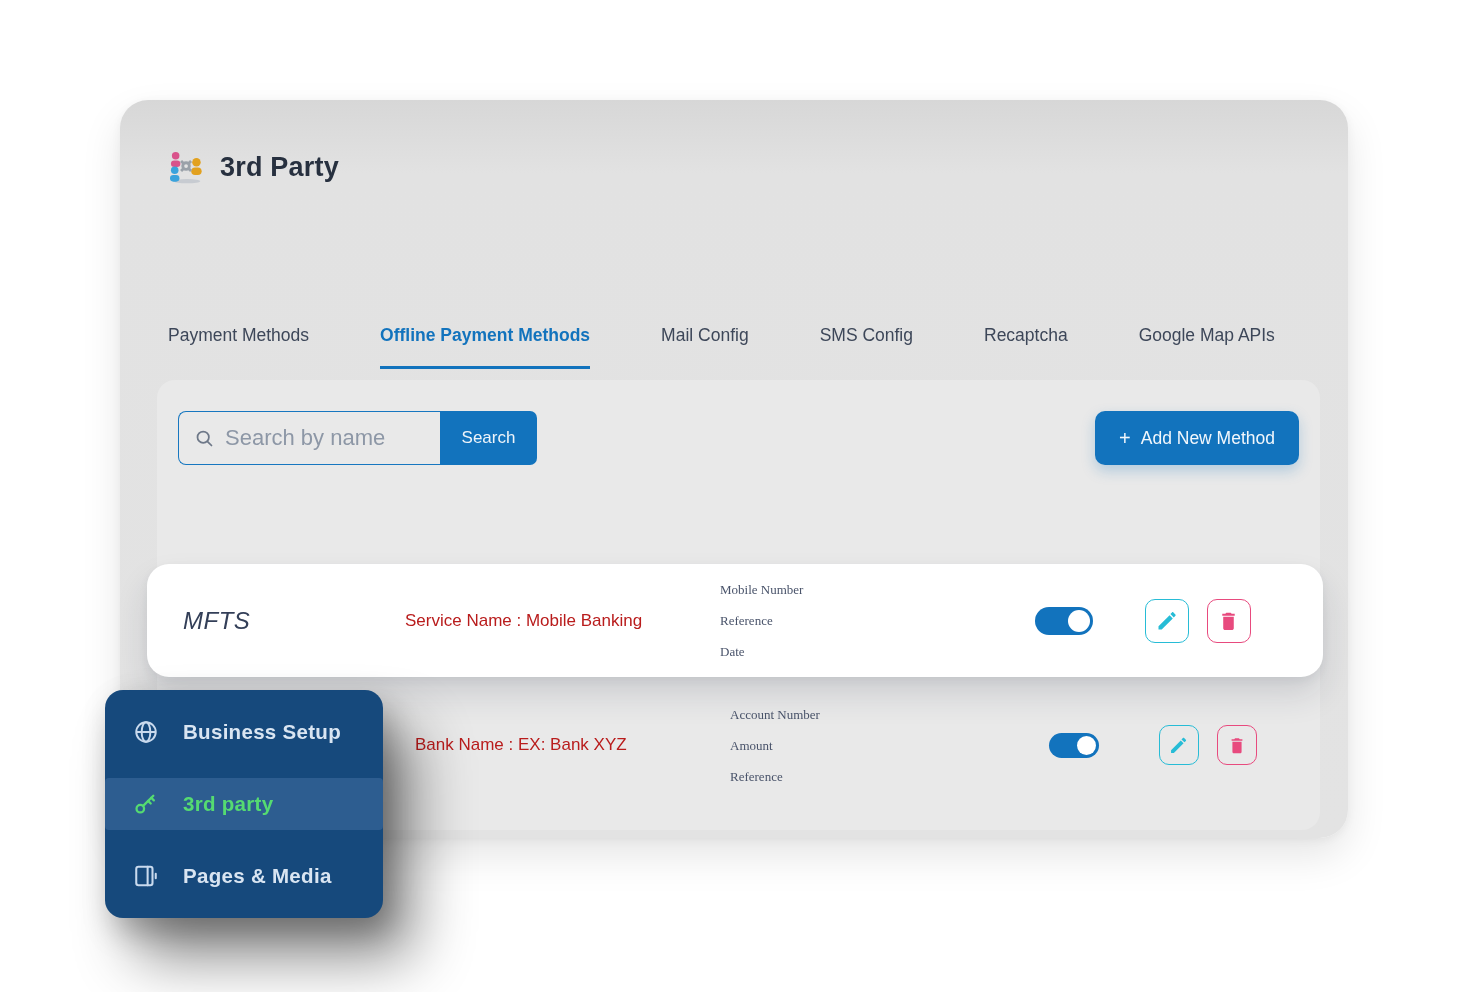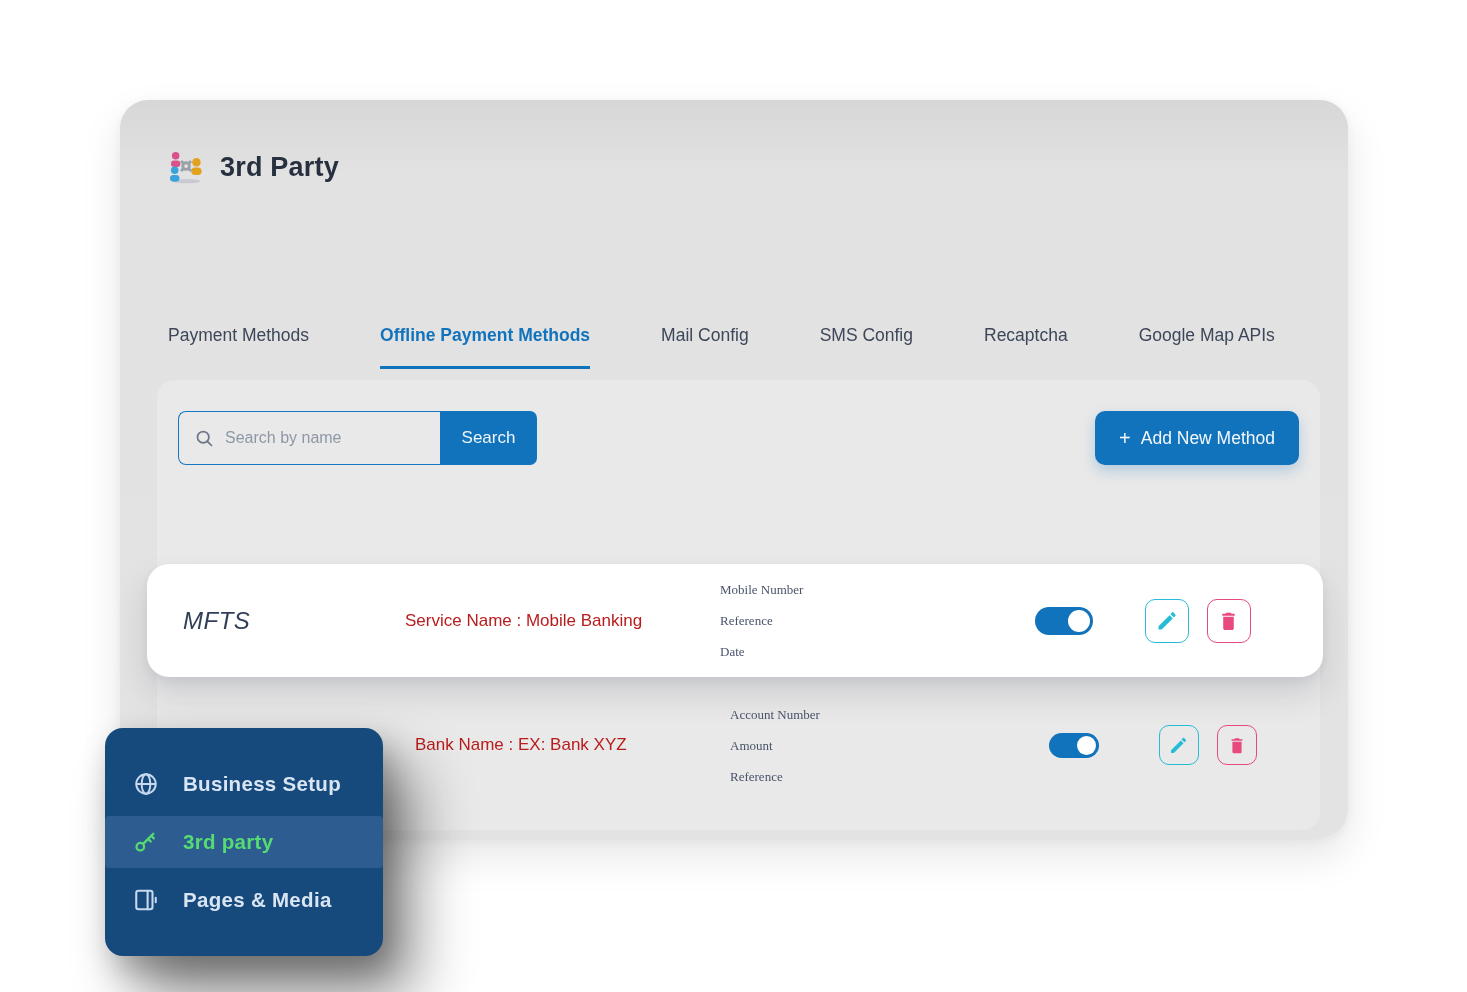--- a/index.html
+++ b/index.html
@@ -30,21 +30,21 @@
 
   
   .panel {
     position:absolute; left:37px; top:280px; width:1163px; height:450px;
     background:#e9e9e9; border-radius:18px;
   }
   .toolbar { position:absolute; left:0; top:31px; width:100%; padding:0 21px 0 21px; display:flex; justify-content:space-between; align-items:center; }
   .search-group { display:flex; height:54px; }
   .search-box { position:relative; width:262px; height:54px; border:1.6px solid #1777c0; border-right:none; border-radius:8px 0 0 8px; display:flex; align-items:center; }
   .search-icon-wrap { position:absolute; left:15px; top:16px; width:21px; height:21px; }
-  .search-input { width:100%; height:100%; background:transparent; border:none; outline:none; padding-left:46px; font-size:16px; color:#000000; font-family:"Liberation Sans",sans-serif; }
+  .search-input { width:100%; height:100%; background:transparent; border:none; outline:none; padding-left:46px; font-size:22px; color:#000000; font-family:"Liberation Sans",sans-serif; }
   .search-input::placeholder { color:#8d97a6; }
   .search-btn { width:97px; height:54px; background:#1273bd; border:none; color:#eef4fa; font-size:17px; border-radius:0 7px 7px 0; cursor:pointer; font-family:"Liberation Sans",sans-serif; }
   .add-btn { height:54px; padding:0 24px; background:#1273bd; border:none; border-radius:10px; color:#f2f7fc; font-size:17.5px; display:flex; align-items:center; gap:10px; cursor:pointer; box-shadow:0 6px 14px rgba(18,115,189,0.25); font-family:"Liberation Sans",sans-serif; }
   .add-btn .plus { font-size:20px; font-weight:400; line-height:1; }
 
   
   .row-grid { display:flex; align-items:center; }
   .col-name { width:258px; padding-left:40px; flex:none; }
   .col-info { width:315px; flex:none; }
   .col-req  { width:275px; flex:none; }
@@ -73,24 +73,24 @@
   .toggle.sm .knob { width:19px; height:19px; }
 
   .icon-btn { width:44px; height:44px; border-radius:10px; background:transparent; display:flex; align-items:center; justify-content:center; cursor:pointer; }
   .icon-btn.edit { border:1.6px solid #27bcd6; }
   .icon-btn.del  { border:1.6px solid #e84a7e; }
   .icon-btn.sm { width:40px; height:40px; }
   .icon-btn svg { display:block; }
 
   
   .sidebar {
-    position:absolute; left:105px; top:728px; width:278px; height:228px;
+    position:absolute; left:105px; top:690px; width:278px; height:228px;
     background:#16497c; border-radius:18px; z-index:20;
     box-shadow:30px 40px 60px rgba(0,0,0,0.45), 8px 14px 30px rgba(0,0,0,0.25);
-    display:flex; flex-direction:column; justify-content:center; padding:10px 0;
+    display:flex; flex-direction:column; justify-content:space-between; padding:10px 0;
   }
   .side-item { height:64px; display:flex; align-items:center; gap:24px; padding-left:28px; cursor:pointer; }
   .side-item.active { background:#2d5d90; border-radius:4px; height:52px; }
   .side-icon { width:26px; height:26px; display:inline-flex; flex:none; }
   .side-label { font-size:20.5px; font-weight:600; color:#d9e5f2; letter-spacing:0.3px; }
   .side-item.active .side-label { color:#55db71; }
 </style>
 </head>
 <body>
 

